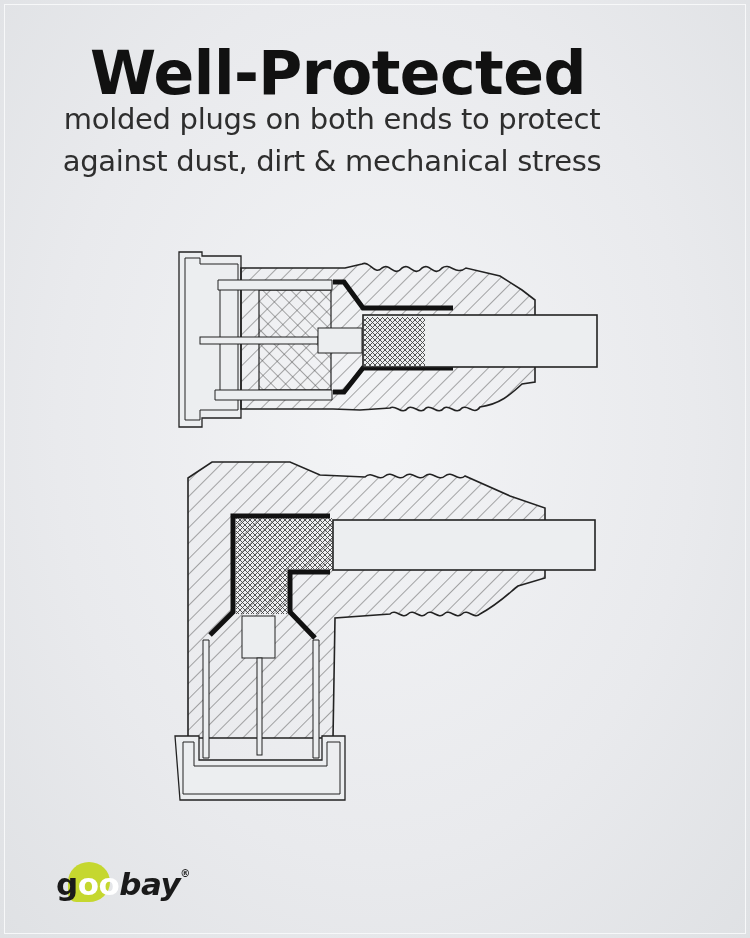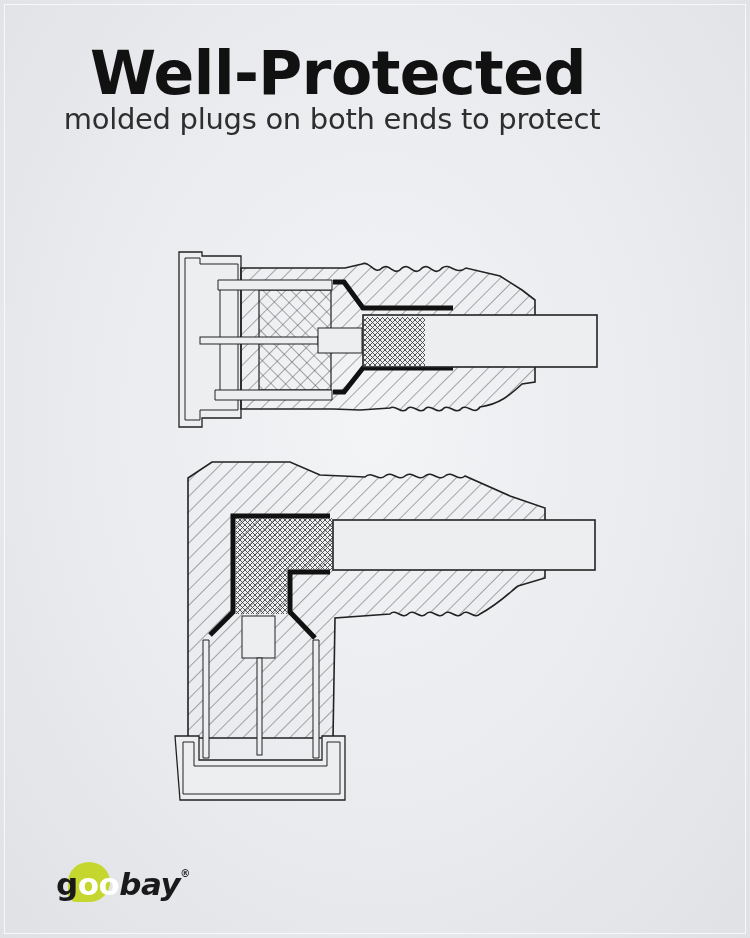--- a/index.html
+++ b/index.html
@@ -35,20 +35,21 @@
   .logo-reg { font-size:10px; vertical-align:top; position:relative; top:2px; z-index:2; }
 </style>
 </head>
 <body>
 
 <div class="frame"></div>
 
 <div class="title">Well-Protected</div>
 <div class="subtitle">
   <span>molded plugs on both ends to protect</span>
+  <span>against dust, dirt &amp; mechanical stress</span>
 </div>
 
 <svg class="diagram" width="750" height="938" viewBox="0 0 750 938">
   <defs>
     <pattern id="hatch" patternUnits="userSpaceOnUse" width="11" height="11" patternTransform="rotate(45)">
       <line x1="0" y1="0" x2="0" y2="11" stroke="#555" stroke-width="1"></line>
     </pattern>
     <pattern id="hatch2" patternUnits="userSpaceOnUse" width="10" height="10" patternTransform="rotate(-45)">
       <line x1="0" y1="0" x2="0" y2="10" stroke="#555" stroke-width="1"></line>
     </pattern>

